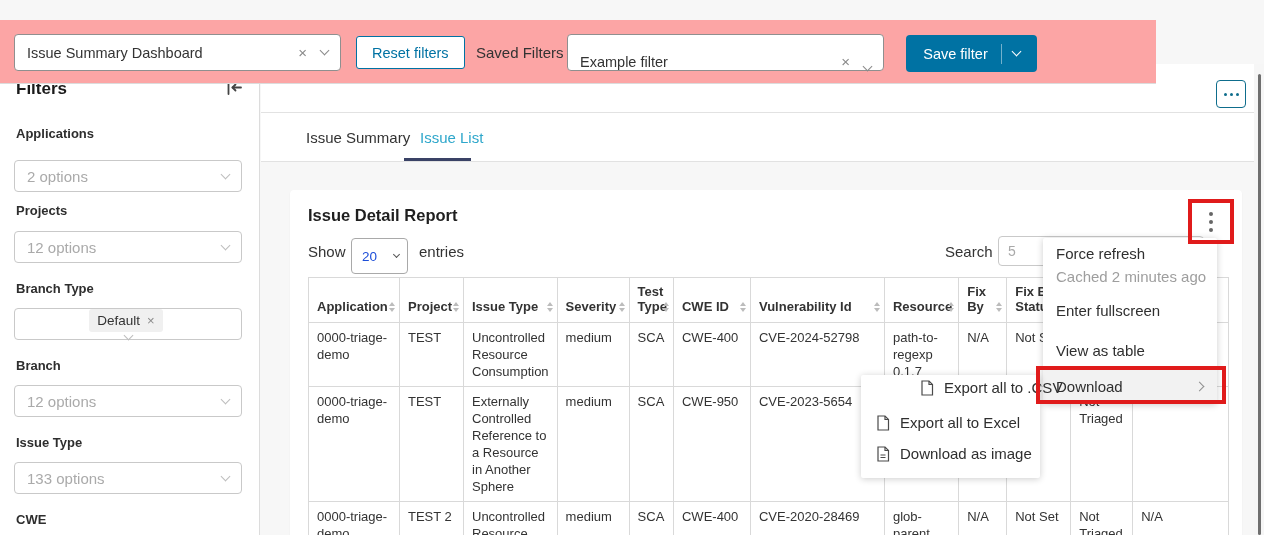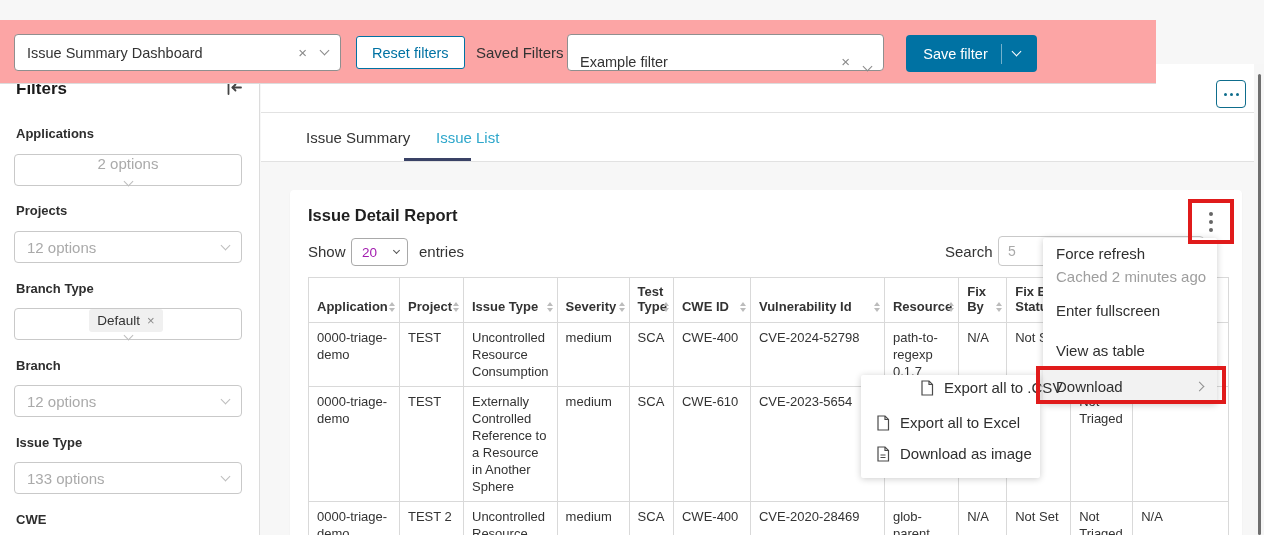--- a/index.html
+++ b/index.html
@@ -41,33 +41,33 @@
   .chip .chip-x { color:#8a8a8a; font-size:13px; cursor:pointer; }
 
   
   .band-toolbar { position:absolute; left:261px; top:64px; width:1003px; height:49px; background:#fff; border-bottom:1px solid #e2e2e2; z-index:2; }
   .more-btn { position:absolute; right:18px; top:16px; width:30px; height:28px; border:1.4px solid #0e6d8c; border-radius:4px;
               background:#fff; display:flex; align-items:center; justify-content:center; gap:3px; cursor:pointer; }
   .more-btn i { width:3px; height:3px; border-radius:50%; background:#0e6d8c; }
   .band-tabs { position:absolute; left:261px; top:113px; width:1003px; height:49px; background:#fff; border-bottom:1px solid #e2e2e2; z-index:2; }
   .tab { position:absolute; top:0; height:49px; display:flex; align-items:center; font-size:15px; cursor:pointer;margin-left:26px; }
   .tab-1 { left:19px; color:#333; }
-  .tab-2 { left:149px; color:#2ea7cb;justify-content:flex-end; }
+  .tab-2 { left:133px; color:#2ea7cb;justify-content:flex-end; }
   .tab-underline { position:absolute; left:143px; top:45px; width:67px; height:3px; background:#3a4266; }
 
   
   .card { position:absolute; left:290px; top:190px; width:952px; height:400px; background:#fff; border-radius:4px;
           box-shadow:0 1px 2px rgba(0,0,0,.05); z-index:3; }
   .report-title { position:absolute; left:308px; top:206px; font-size:16.5px; font-weight:bold; color:#1f1f1f; z-index:4; }
   .kebab-btn { position:absolute; left:1197px; top:206px; width:28px; height:32px; background:none; border:none; cursor:pointer;
                display:flex; flex-direction:column; align-items:center; justify-content:center; gap:4px; z-index:4; }
   .kebab-btn i { width:4px; height:4px; border-radius:50%; background:#666; }
   .show-label { position:absolute; left:308px; top:243px; font-size:15px; color:#333; z-index:4; }
-  .page-size-select { position:absolute; left:351px; top:238px; width:57px; height:28px; border:1px solid #a9a9a9; border-radius:4px;
-                      background:#fff; display:flex; align-items:center; padding:0 8px 0 10px; font-size:13.5px; color:#a21caf; cursor:pointer; z-index:4; }
+  .page-size-select { position:absolute; left:351px; top:238px; width:57px; height:36px; border:1px solid #a9a9a9; border-radius:4px;
+                      background:#fff; display:flex; align-items:center; padding:0 8px 0 10px; font-size:13.5px; color:#1d4ed8; cursor:pointer; z-index:4; }
   .page-size-select .grow { flex:1; }
   .page-size-select .chev { width:5px; height:5px; border-color:#555; }
   .entries-label { position:absolute; left:419px; top:243px; font-size:15px; color:#333; z-index:4; }
   .search-label { position:absolute; left:945px; top:243px; font-size:15px; color:#333; z-index:4; }
   .search-input { position:absolute; left:998px; top:236px; width:206px; height:30px; border:1px solid #c9c9c9; border-radius:4px;
                   padding:0 9px; font-size:14px; color:#333; font-family:"Liberation Sans", sans-serif; z-index:4; }
   .search-input::placeholder { color:#a9a9a9; }
 
   
   table.report { position:absolute; left:308px; top:277px; border-collapse:collapse; table-layout:fixed; z-index:4; background:#fff; }
@@ -136,21 +136,21 @@
       <button class="collapse-btn">
         <svg width="19" height="19" viewBox="0 0 19 19" fill="none" stroke="#444" stroke-width="1.8" stroke-linecap="round" stroke-linejoin="round">
           <path d="M3.5 3v13"></path>
             <path d="M16 9.5H7.5"></path>
             <path d="M10.5 6.5l-3 3 3 3"></path>
         </svg>
       </button>
     </div>
 
     <span class="field-label" style="top:62px;">Applications</span>
-    <div class="select-box" style="top:90px;flex-direction:column;">
+    <div class="select-box" style="top:96px;">
       <span class="placeholder">2 options</span>
       <span class="chev"></span>
     </div>
 
     <span class="field-label" style="top:139px;">Projects</span>
     <div class="select-box" style="top:167px;">
       <span class="placeholder">12 options</span>
       <span class="chev"></span>
     </div>
 
@@ -261,21 +261,21 @@
         <td>Not Set</td>
         <td></td>
         <td></td>
       </tr>
       <tr style="height:114px;">
         <td>0000-triage-demo</td>
         <td>TEST</td>
         <td>Externally Controlled Reference to a Resource in Another Sphere</td>
         <td>medium</td>
         <td>SCA</td>
-        <td>CWE-610</td>
+        <td>CWE-950</td>
         <td>CVE-2023-5654</td>
         <td></td>
         <td></td>
         <td></td>
         <td>Not Triaged</td>
         <td></td>
       </tr>
       <tr style="height:120px;">
         <td>0000-triage-demo</td>
         <td>TEST 2</td>

